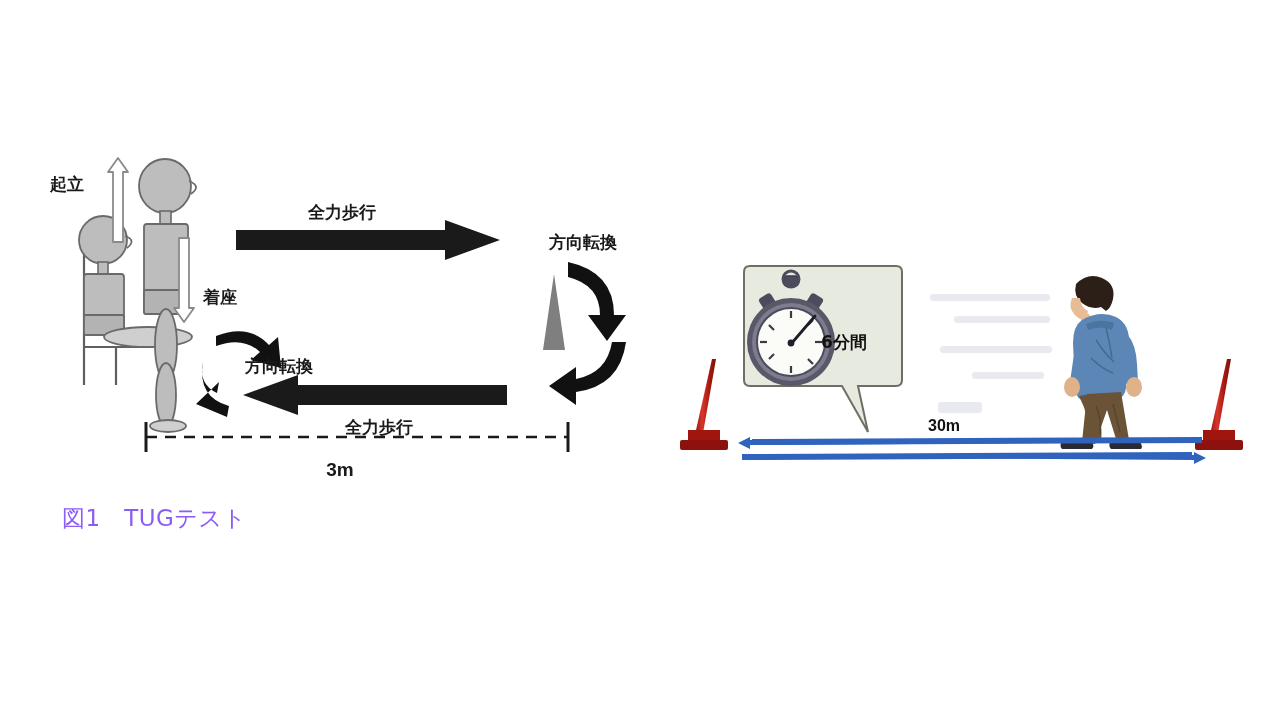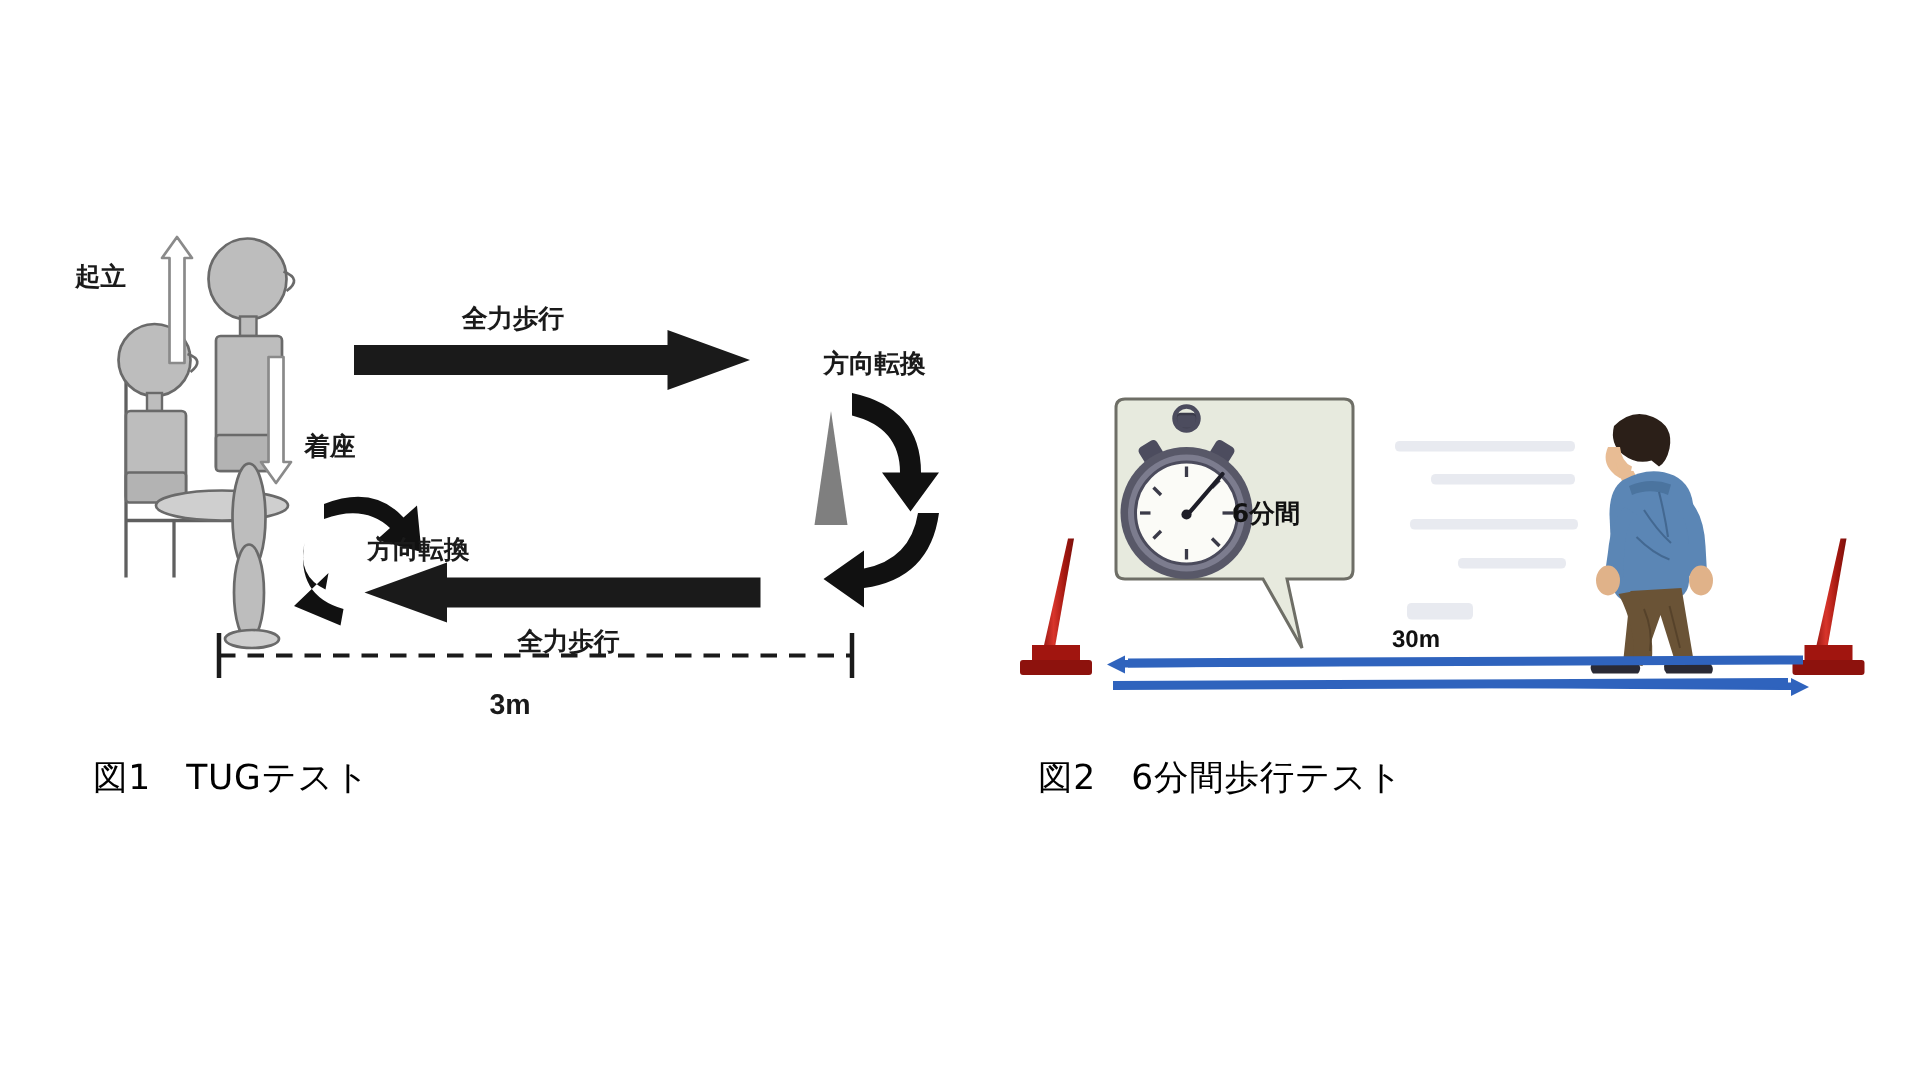--- a/index.html
+++ b/index.html
@@ -27,21 +27,21 @@
   .figure {
     position: absolute;
   }
   #figure1 { left: 40px;  top: 150px;  width: 600px; height: 340px; }
   #figure2 { left: 672px; top: 254px;  width: 600px; height: 226px; }
 
   .caption {
     position: absolute;
     font-size: 23px;
     letter-spacing: .5px;
-    color: #000000;
+    color: #8b5cf6;
     white-space: pre;
     font-family: "DejaVu Sans", "Liberation Sans", sans-serif;
   }
   #caption1 { left: 62px;  top: 503px; }
   #caption2 { left: 692px; top: 503px; }
 
   svg { display: block; overflow: visible; }
 
   .jp {
     font-family: "DejaVu Sans", "Liberation Sans", sans-serif;
@@ -225,15 +225,14 @@
       </g>
       <g>
         <path d="M522 198 L534 204 L522 210 L522 206 L70 203 L70 200 L522 201 Z" fill="#2f63bd"></path>
         <path d="M70 200 L520 198 L520 204 L70 206 Z" fill="#2f63bd"></path>
       </g>
 
       <text x="272" y="177" font-size="16" fill="#111111" text-anchor="middle" font-family="Liberation Sans, sans-serif" font-weight="700">30m</text>
     </svg>
   </div>
 
-  <div class="caption" id="caption2">図2　6分間歩行テスト</div>
 
 </div>
 
 </body></html>

